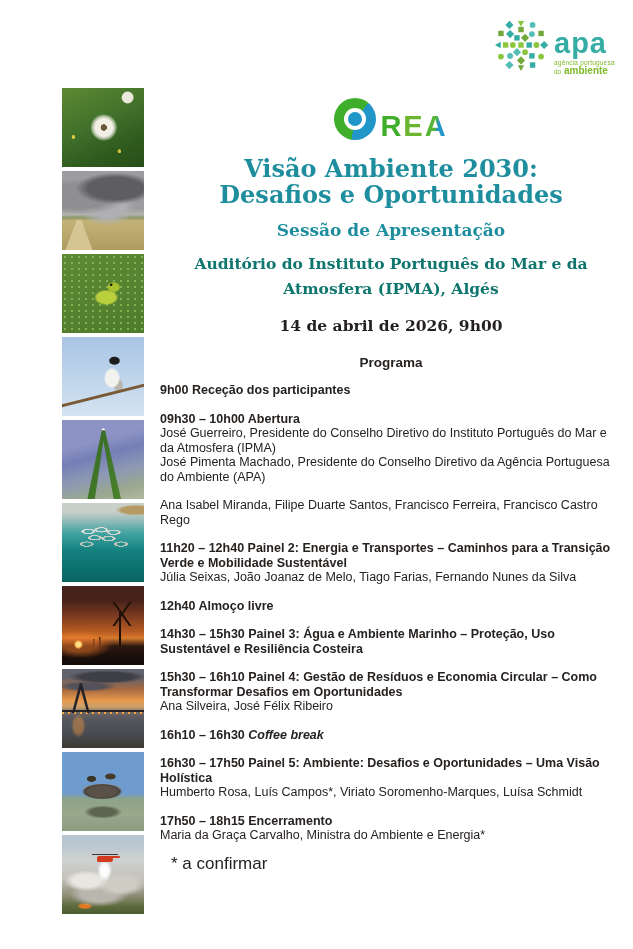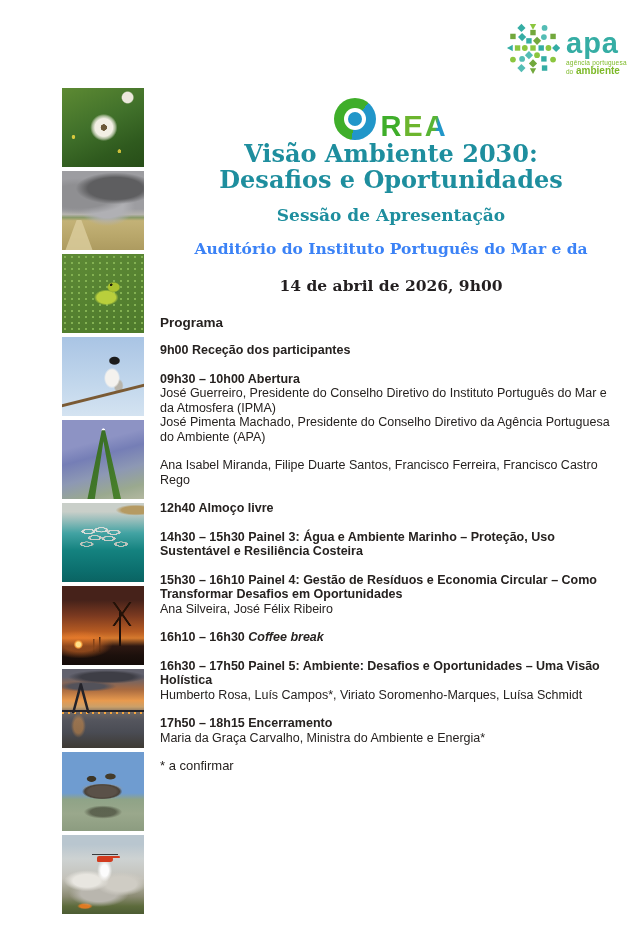--- a/index.html
+++ b/index.html
@@ -2,21 +2,21 @@
 <html><head>
 <meta charset="utf-8">
 <style>
   html,body { margin:0; padding:0; background:#ffffff; }
   .page {
     position:relative; width:633px; height:949px; background:#ffffff;
     font-family:"Liberation Sans", sans-serif; color:#262220; overflow:hidden;
   }
 
   
-  .apa-logo { position:absolute; left:506px; top:18px; display:flex; gap:6px; align-items:center; }
+  .apa-logo { position:absolute; left:494px; top:18px; display:flex; gap:6px; align-items:flex-start; }
   .apa-mosaic { width:54px; height:54px; display:block; }
   .apa-textcol { padding-top:13px; }
   .apa-word { font-size:29px; font-weight:bold; color:#35ADA4; line-height:24px; letter-spacing:1px; }
   .apa-sub1 { font-size:6.5px; color:#7DB928; margin-top:4px; letter-spacing:.2px; }
   .apa-sub2 { font-size:10px; font-weight:bold; color:#7DB928; line-height:10px; }
   .apa-sub2 .do { font-size:6.5px; font-weight:normal; }
 
   
   .photo-strip { position:absolute; left:62px; top:88px; width:82px; display:flex; flex-direction:column; gap:4px; }
   .photo { width:82px; height:79px; position:relative; overflow:hidden; background:#ccc; }
@@ -112,36 +112,36 @@
   .rea-ring { position:relative; width:42px; height:42px; border-radius:50%;
     background:conic-gradient(from 0deg, #3FAE2A 0 40deg, #2196C9 40deg 190deg, #3FAE2A 190deg 360deg); }
   .rea-ring::before { content:""; position:absolute; inset:10px; background:#fff; border-radius:50%; }
   .rea-ring::after  { content:""; position:absolute; inset:14px; background:#2196C9; border-radius:50%; }
   .rea-text { font-size:29px; line-height:27px; font-weight:bold; letter-spacing:2px; }
   .rea-text .l1 { color:#3FAE2A; }
   .rea-text .l2 { color:#6CB52E; }
   .rea-text .l3 { background:linear-gradient(100deg,#58B434 45%,#2196C9 55%);
     -webkit-background-clip:text; background-clip:text; color:transparent; }
 
-  .event-title { margin:1px 0 0; text-align:center; font-family:"DejaVu Serif", serif;
+  .event-title { margin:16px 0 0; text-align:center; font-family:"DejaVu Serif", serif;
     font-weight:700; font-size:24px; line-height:26px; color:#1E8E9E; }
   .event-subtitle { margin:12px 0 0; text-align:center; font-family:"DejaVu Serif", serif;
     font-weight:700; font-size:17px; line-height:21px; color:#1E8E9E; }
   .venue { margin:10px 0 0; text-align:center; font-family:"DejaVu Serif", serif;
-    font-weight:700; font-size:15.5px; line-height:25px; color:#3b82f6; }
+    font-weight:700; font-size:15.5px; line-height:25px; color:#0f766e; }
   .event-date { margin:12px 0 0; text-align:center; font-family:"DejaVu Serif", serif;
     font-weight:700; font-size:15.5px; line-height:25px; color:#231F20; }
-  .program-heading { margin:17px 0 0; font-size:13.5px; font-weight:bold; }
+  .program-heading { margin:17px 0 0; text-align:center; font-size:13.5px; font-weight:bold; }
 
   .program-list { margin-top:13px; }
   .entry { margin:0 0 14px; font-size:12.5px; line-height:14.5px; }
   .entry-heading { margin:0; font-weight:bold; }
   .entry-heading .h-italic { font-style:italic; }
   .speaker { margin:0; }
-  .footnote { margin:0; font-size:13px; line-height:14.5px; }
+  .footnote { margin:11px; font-size:17px; line-height:14.5px; }
 </style>
 </head>
 <body>
 
 <div class="page">
 
   <div class="apa-logo">
     <svg class="apa-mosaic" viewBox="0 0 56 56" aria-hidden="true">
       <g>
         <rect x="49" y="25" width="6" height="6" transform="rotate(45 52 28)" fill="#35ADA4"></rect>
@@ -202,39 +202,44 @@
 
     <h1 class="event-title">
       <span>Visão Ambiente 2030:</span><br>
       <span>Desafios e Oportunidades</span>
     </h1>
 
     <h2 class="event-subtitle">Sessão de Apresentação</h2>
 
     <h3 class="venue">
       <span>Auditório do Instituto Português do Mar e da</span><br>
+      <span>Atmosfera (IPMA), Algés</span>
     </h3>
 
     <h3 class="event-date">14 de abril de 2026, 9h00</h3>
 
     <div class="program-heading">Programa</div>
 
     <div class="program-list">
         <div class="entry">
     <p class="entry-heading"><span class="h-bold">9h00 Receção dos participantes</span><span class="h-italic"></span></p>
   </div>
         <div class="entry">
     <p class="entry-heading"><span class="h-bold">09h30  – 10h00 Abertura</span><span class="h-italic"></span></p>
   <p class="speaker">José Guerreiro, Presidente do Conselho Diretivo do Instituto Português do Mar e da Atmosfera (IPMA)</p>
           <p class="speaker">José Pimenta Machado, Presidente do Conselho Diretivo da Agência Portuguesa do Ambiente (APA)</p>
         </div>
         <div class="entry">
   <p class="speaker">Ana Isabel Miranda, Filipe Duarte Santos, Francisco Ferreira, Francisco Castro Rego</p>
         </div>
         <div class="entry">
+    <p class="entry-heading"><span class="h-bold">11h20 – 12h40 Painel 2: Energia e Transportes – Caminhos para a Transição Verde e Mobilidade Sustentável</span><span class="h-italic"></span></p>
+  <p class="speaker">Júlia Seixas, João Joanaz de Melo, Tiago Farias, Fernando Nunes da Silva</p>
+        </div>
+        <div class="entry">
     <p class="entry-heading"><span class="h-bold">12h40 Almoço livre</span><span class="h-italic"></span></p>
   </div>
         <div class="entry">
     <p class="entry-heading"><span class="h-bold">14h30 – 15h30 Painel 3: Água e Ambiente Marinho – Proteção, Uso Sustentável e Resiliência Costeira</span><span class="h-italic"></span></p>
         </div>
         <div class="entry">
     <p class="entry-heading"><span class="h-bold">15h30 – 16h10 Painel 4: Gestão de Resíduos e Economia Circular – Como Transformar Desafios em Oportunidades</span><span class="h-italic"></span></p>
   <p class="speaker">Ana Silveira, José Félix Ribeiro</p>
         </div>
         <div class="entry">

